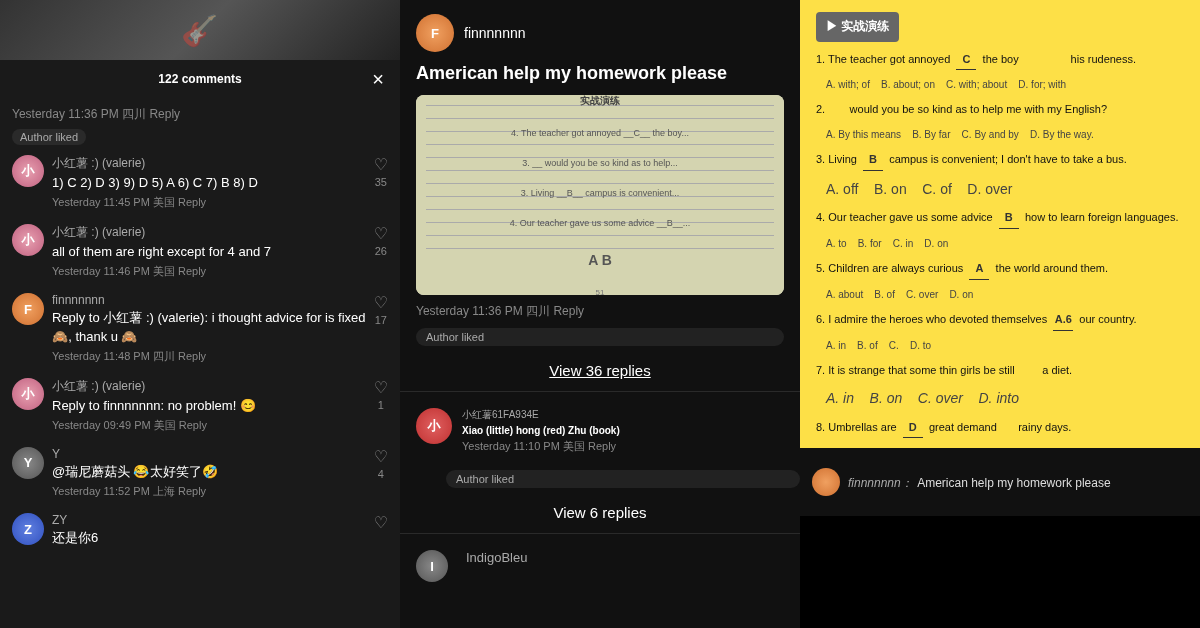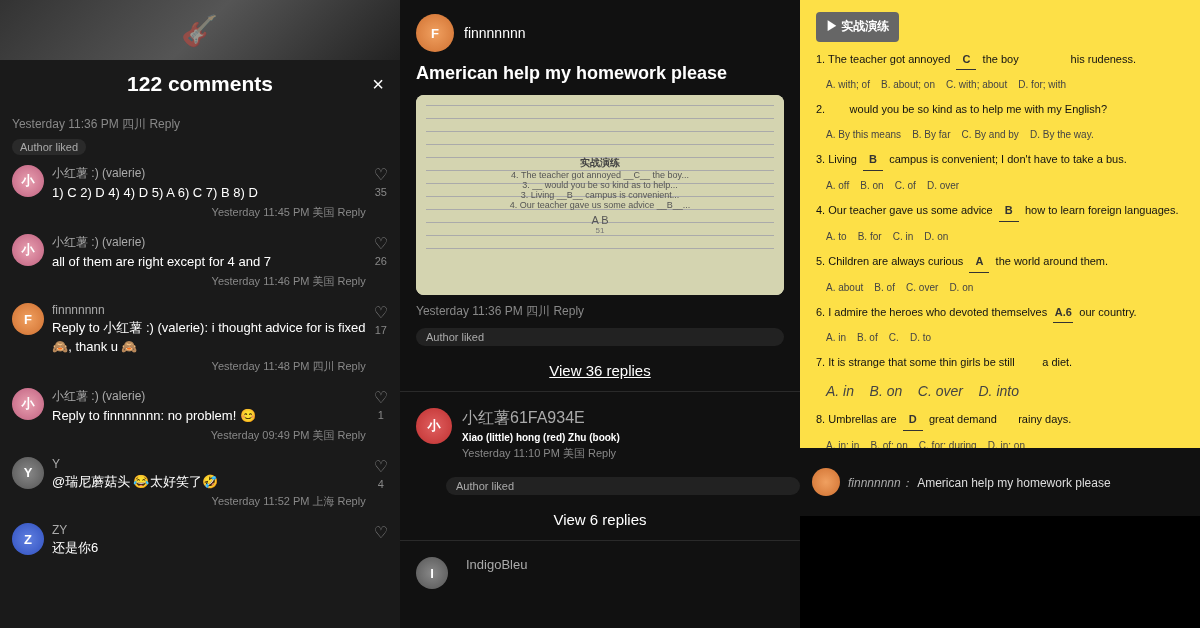--- a/index.html
+++ b/index.html
@@ -24,21 +24,21 @@
     .comments-header {
       display: flex;
       align-items: center;
       justify-content: center;
       padding: 12px 16px;
       position: relative;
       background: #1a1a1a;
     }
     .comments-title {
       color: #fff;
-      font-size: 21px;
+      font-size: 12px;
       font-weight: 600;
     }
     .close-btn {
       position: absolute;
       right: 16px;
       color: #fff;
       font-size: 20px;
       cursor: pointer;
       background: none;
       border: none;
@@ -90,21 +90,20 @@
     }
     .comment-text {
       color: #fff;
       font-size: 13px;
       line-height: 1.4;
     }
     .comment-meta {
       color: #888;
       font-size: 11px;
       margin-top: 3px;
-      text-align: right;
     }
     .comment-like {
       display: flex;
       flex-direction: column;
       align-items: center;
       gap: 2px;
     }
     .heart-icon {
       color: #888;
       font-size: 16px;
@@ -198,21 +197,21 @@
     }
     .hw-text-overlay {
       position: absolute;
       inset: 0;
       display: flex;
       flex-direction: column;
       justify-content: center;
       align-items: center;
       font-size: 11px;
       color: #333;
-      gap: 0;
+      gap: 20px;
     }
 
     .post-timestamp {
       color: #888;
       font-size: 12px;
       padding: 8px 16px 4px;
     }
     .post-author-liked {
       display: inline-block;
       background: #222;
@@ -255,21 +254,21 @@
       align-items: center;
       justify-content: center;
       color: #fff;
       font-size: 14px;
     }
     .second-comment-content {
       flex: 1;
     }
     .second-username {
       color: #aaa;
-      font-size: 16px;
+      font-size: 10px;
       margin-bottom: 3px;
     }
     .second-text {
       color: #fff;
       font-size: 10px;
       font-weight: 600;
     }
     .second-meta {
       color: #888;
       font-size: 11px;
@@ -411,21 +410,21 @@
     <div class="timestamp-row">Yesterday 11:36 PM 四川 Reply</div>
     <div class="author-liked-badge">Author liked</div>
 
     
     <div class="comment-item">
       <div class="avatar av-pink">
         <span class="avatar-letter">小</span>
       </div>
       <div class="comment-content">
         <div class="comment-username">小红薯 :) (valerie)</div>
-        <div class="comment-text">1) C 2) D 4) 4) D 5) A 6) C 7) B 8) D</div>
+        <div class="comment-text">1) C 2) D 3) 9) D 5) A 6) C 7) B 8) D</div>
         <div class="comment-meta">Yesterday 11:45 PM 美国 Reply</div>
       </div>
       <div class="comment-like">
         <span class="heart-icon">♡</span>
         <span class="like-count">35</span>
       </div>
     </div>
 
     
     <div class="comment-item">
@@ -532,21 +531,21 @@
         <div class="hw-line"></div>
           <div class="hw-line"></div>
           <div class="hw-line"></div>
       </div>
       <div class="hw-text-overlay">
         <span style="font-size:10px;color:#444;font-weight:bold;">实战演练</span>
         <span style="font-size:9px;color:#555;">4. The teacher got annoyed __C__ the boy...</span>
         <span style="font-size:9px;color:#555;">3. __ would you be so kind as to help...</span>
         <span style="font-size:9px;color:#555;">3. Living __B__ campus is convenient...</span>
         <span style="font-size:9px;color:#555;">4. Our teacher gave us some advice __B__...</span>
-        <span style="font-size:11px;color:#555;font-weight:normal;margin-top:4px;">A B</span>
+        <span style="font-size:14px;color:#555;font-weight:bold;margin-top:4px;">A B</span>
         <span style="font-size:8px;color:#777;">51</span>
       </div>
     </div>
   </div>
 
   <div class="post-timestamp">Yesterday 11:36 PM 四川 Reply</div>
   <div class="post-author-liked">Author liked</div>
 
   <button class="view-replies-btn">View 36 replies</button>
 
@@ -590,21 +589,21 @@
       </div>
       <div class="ws-line">
         2. &nbsp;&nbsp;&nbsp;&nbsp;&nbsp;&nbsp; would you be so kind as to help me with my English?
       </div>
       <div style="font-size:10px;color:#444;margin-bottom:6px;padding-left:10px;">
         A. By this means &nbsp;&nbsp; B. By far &nbsp;&nbsp; C. By and by &nbsp;&nbsp; D. By the way.
       </div>
       <div class="ws-line">
         3. Living &nbsp;<span class="ws-answer">B</span>&nbsp; campus is convenient; I don't have to take a bus.
       </div>
-      <div style="font-size:10px;color:#444;margin-bottom:6px;padding-left:10px;">
+      <div style="font-size:14px;color:#444;margin-bottom:6px;padding-left:10px;">
         A. off &nbsp;&nbsp; B. on &nbsp;&nbsp; C. of &nbsp;&nbsp; D. over
       </div>
       <div class="ws-line">
         4. Our teacher gave us some advice &nbsp;<span class="ws-answer">B</span>&nbsp; how to learn foreign languages.
       </div>
       <div style="font-size:10px;color:#444;margin-bottom:6px;padding-left:10px;">
         A. to &nbsp;&nbsp; B. for &nbsp;&nbsp; C. in &nbsp;&nbsp; D. on
       </div>
       <div class="ws-line">
         5. Children are always curious &nbsp;<span class="ws-answer">A</span>&nbsp; the world around them.

